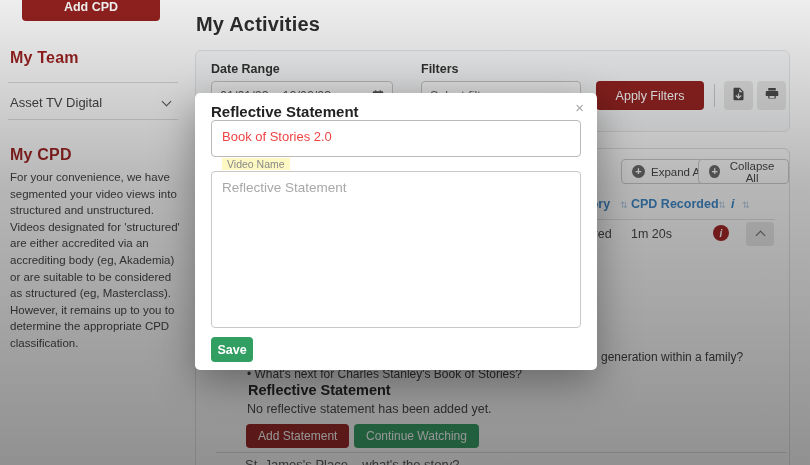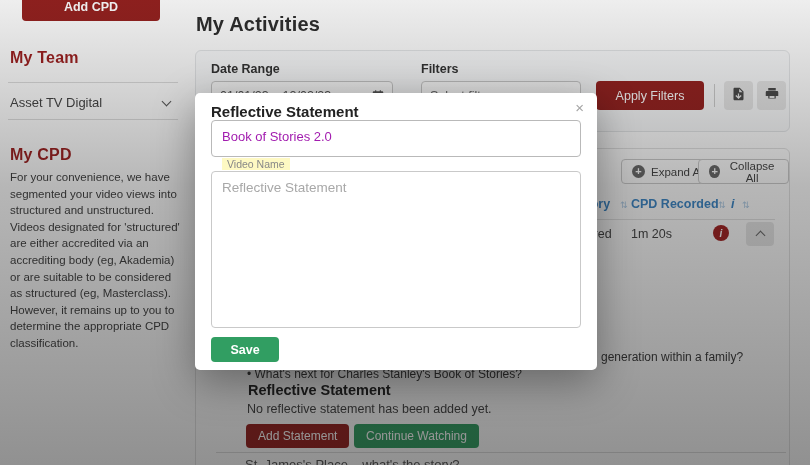--- a/index.html
+++ b/index.html
@@ -75,26 +75,26 @@
               background:linear-gradient(180deg, rgba(15,15,15,0.07) 0%, rgba(15,15,15,0.30) 40%, rgba(15,15,15,0.46) 100%); }
   .modal { position:absolute; left:195px; top:93px; width:402px; height:277px; background:#fff;
            border-radius:5px; box-shadow:0 12px 40px rgba(0,0,0,.35); z-index:20; }
   .modal-title { position:absolute; left:16px; top:10px; font-size:15px; font-weight:bold; color:#222; }
   .modal-close { position:absolute; right:13px; top:6px; font-size:15px; color:#a5a5a5; cursor:pointer; }
   .modal-close::before { content:"×"; }
   .vn-field { position:absolute; left:16px; top:27px; width:370px; height:37px;
               border:1px solid #b9b9b9; border-radius:4px; }
   .vn-label { position:absolute; left:10px; top:-7px; background:#fef9c3; padding:0 5px; font-size:10.5px; color:#888;margin-top:44px; }
   .vn-field input { position:absolute; left:10px; top:8px; width:340px; border:none; outline:none;
-                    font-size:13px; color:#a21caf; font-family:"Liberation Sans", sans-serif; }
+                    font-size:13px; color:#ef4444; font-family:"Liberation Sans", sans-serif; }
   .stmt-area { position:absolute; left:16px; top:78px; width:370px; height:157px; resize:none;
                border:1px solid #c9c9c9; border-radius:4px; padding:8px 10px; font-size:13.5px; color:#333;
                font-family:"Liberation Sans", sans-serif; outline:none; }
   .stmt-area::placeholder { color:#a8a8a8; }
-  .save-btn { position:absolute; left:16px; top:244px; width:68px; height:25px; font-size:12.5px; font-weight:bold; }
+  .save-btn { position:absolute; left:16px; top:244px; width:42px; height:25px; font-size:12.5px; font-weight:bold; }
   .cancel-btn { position:absolute; left:86px; top:244px; width:62px; height:25px; font-size:12.5px;
                 background:#e7e7e7; color:#555; }
 </style>
 </head>
 <body>
 
 <div class="stage">
 
   <aside class="sidebar">
     <button class="btn maroon add-cpd">Add CPD</button>

